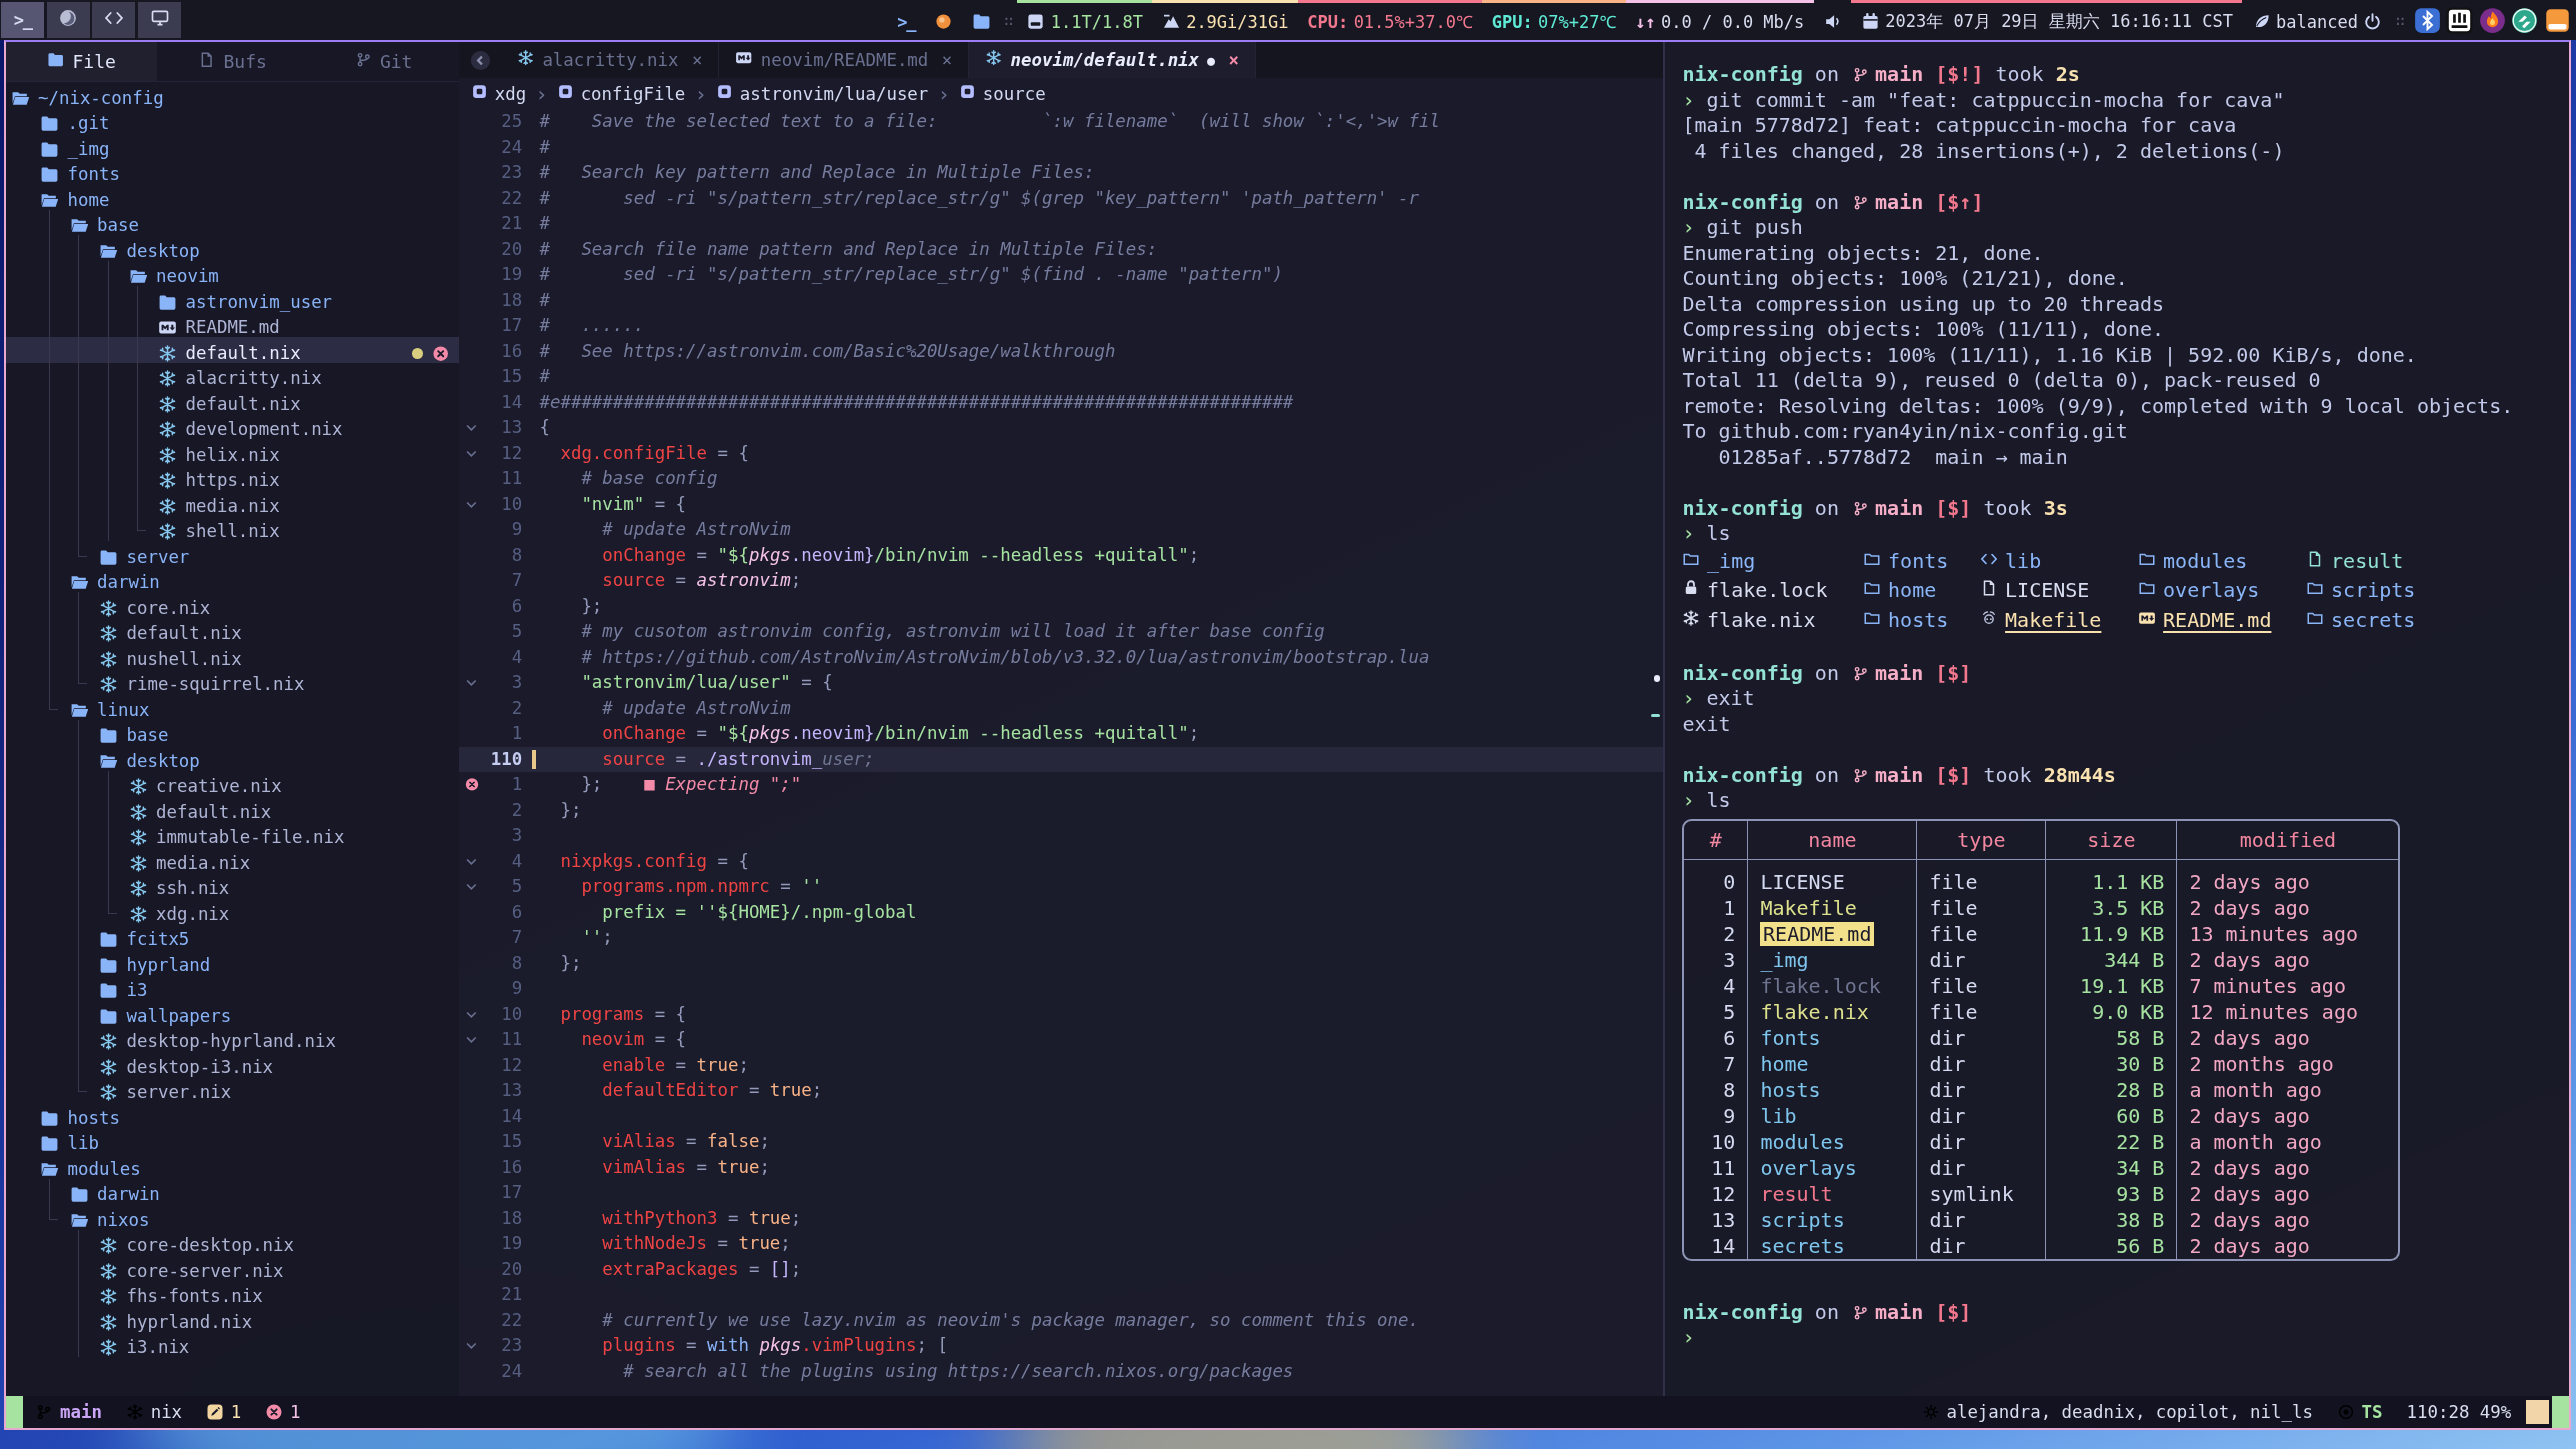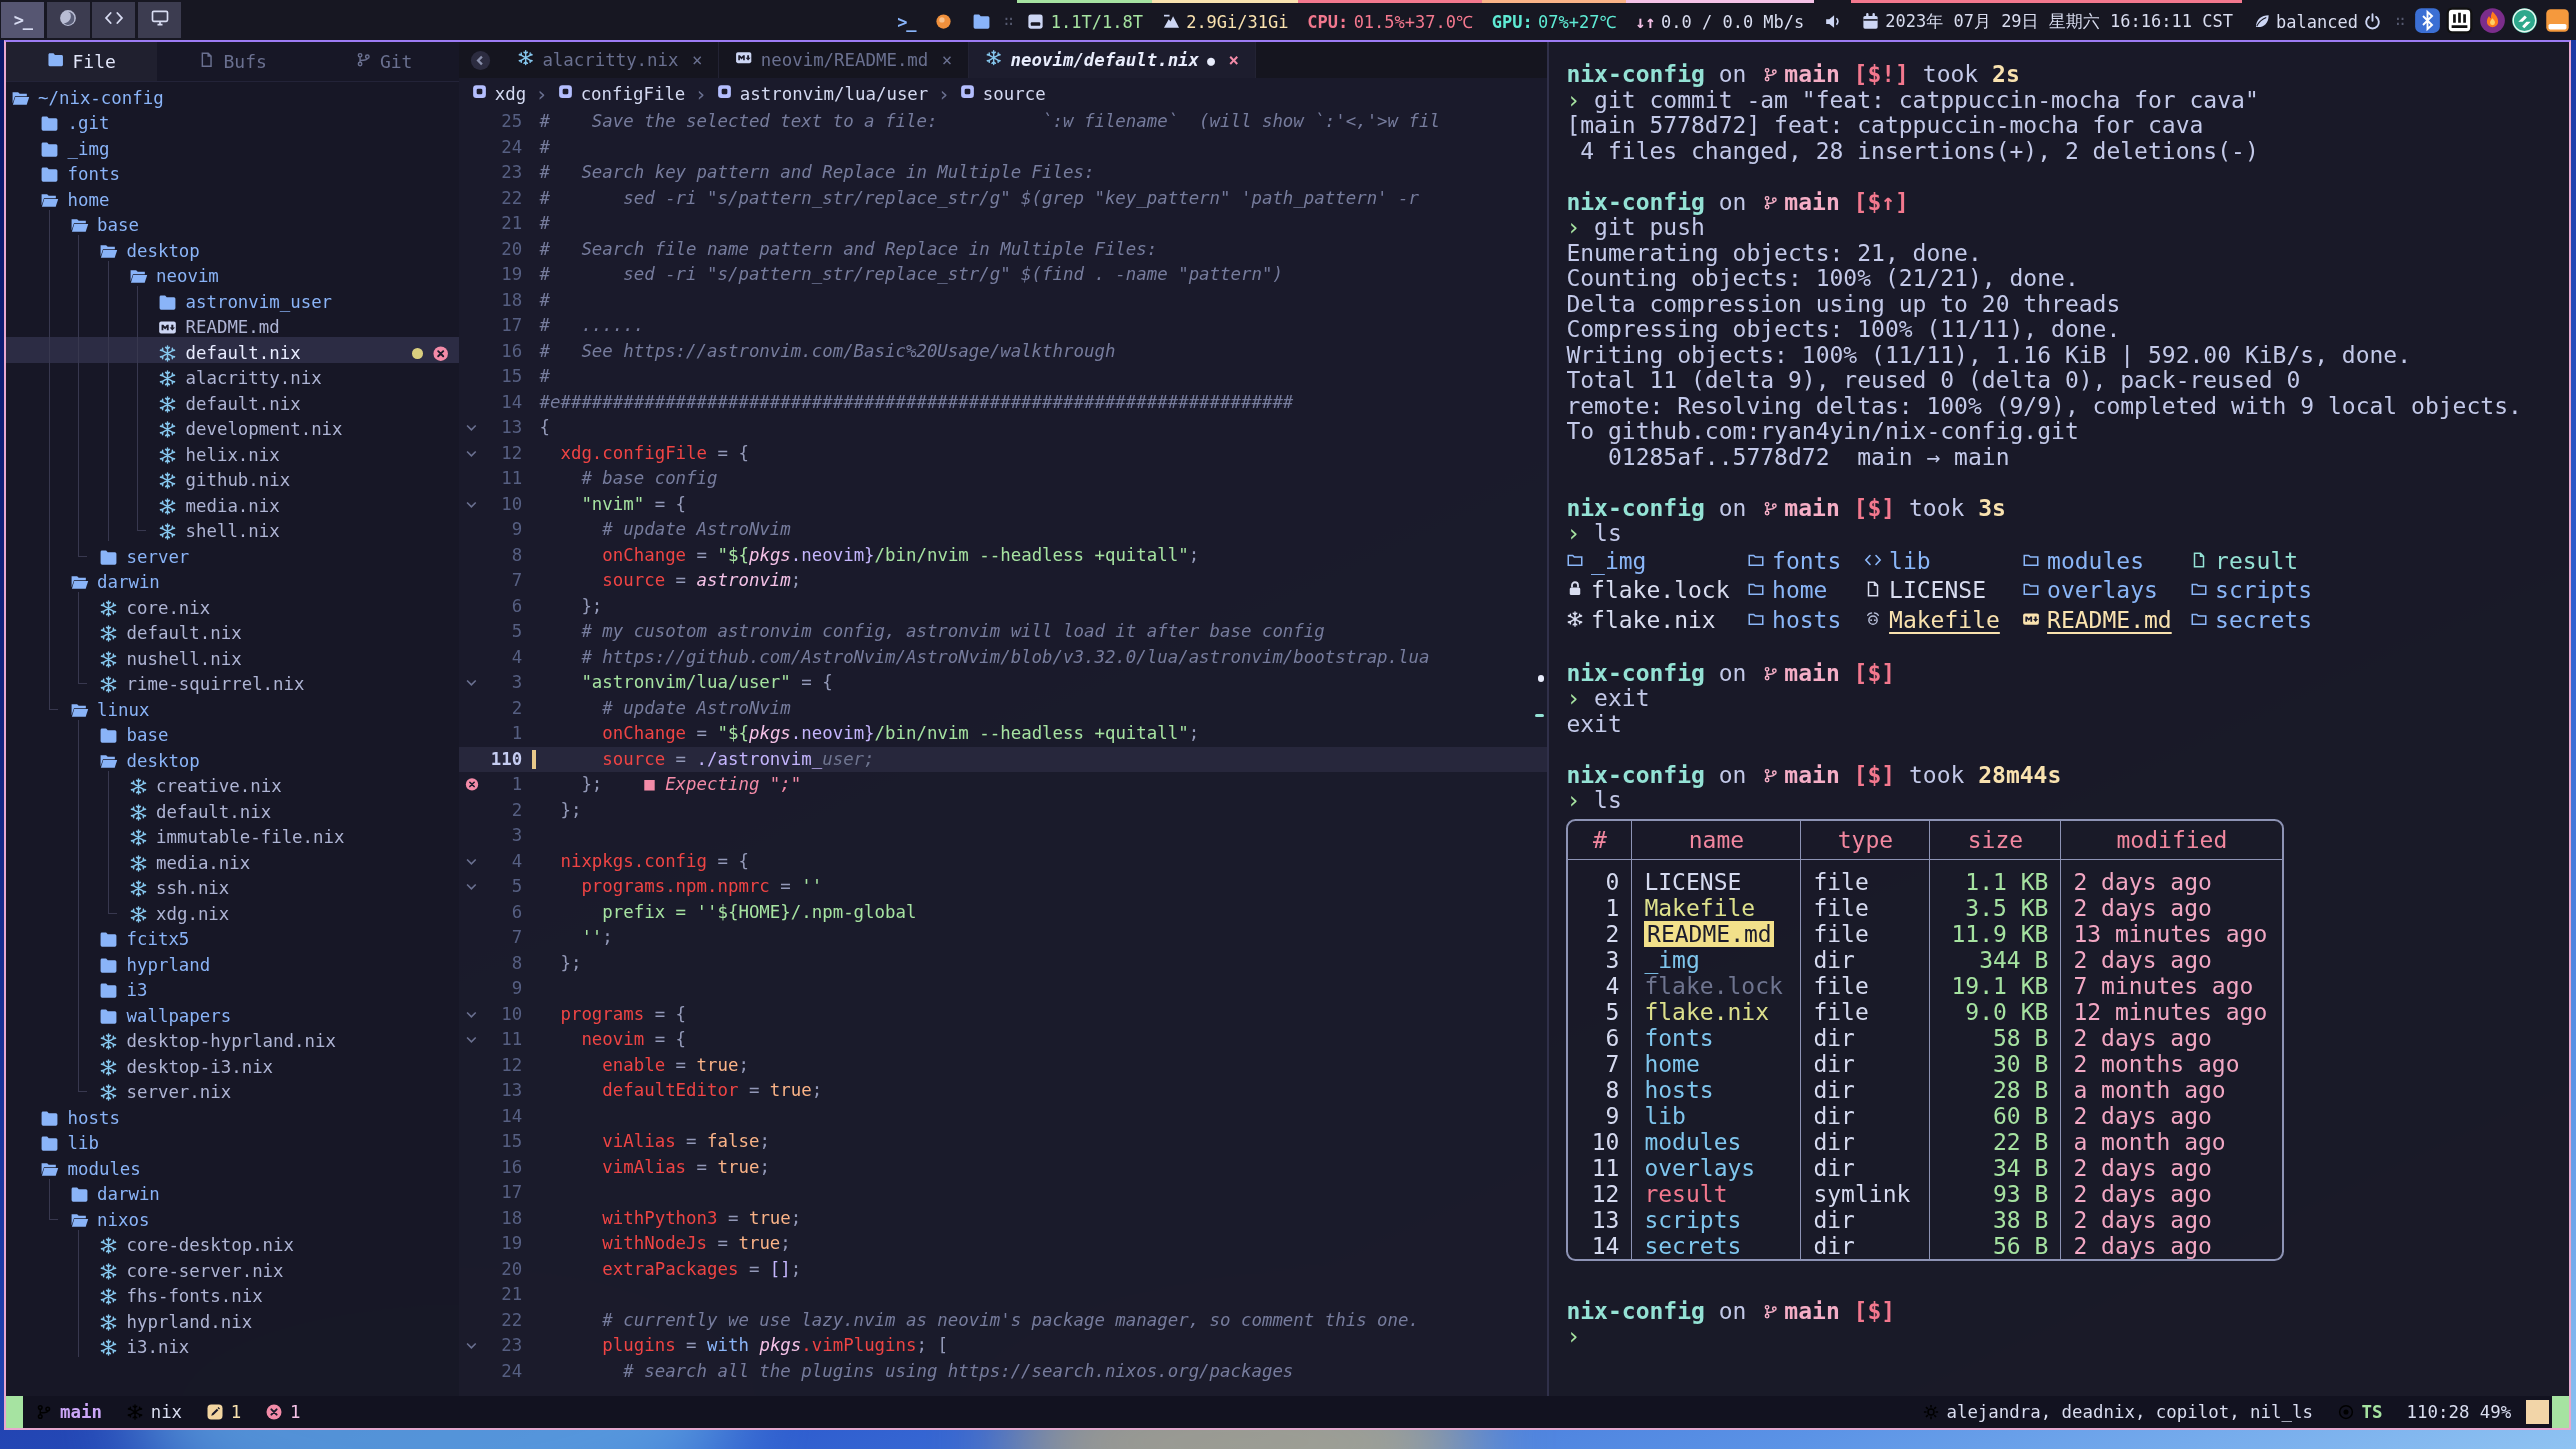--- a/index.html
+++ b/index.html
@@ -72,21 +72,21 @@
   .cl.cur .lnum{color:#c6cdf2;font-weight:bold}
   .sign{width:8px;flex:none;position:relative}
   .cl.cur .sign::before{content:"";position:absolute;left:0;top:3.4px;bottom:3.4px;width:4.7px;background:#e8c88a}
   .s-cm{color:#767c9d;font-style:italic}
   .s-fg{color:#c4b5fd}.s-prop{color:#ef4444}.s-str{color:#a6e3a1}.s-punc{color:#9399b8}
   .s-pkg{color:#f5c2e7;font-style:italic}.s-bool{color:#fab387}.s-kw{color:#8ab4f8}
   .s-dim{color:#6f7590;font-style:italic}.s-err{color:#f38ba8;font-style:italic}
   .scrollmark{position:absolute;right:2.7px;border-radius:2px}
   
   #vsplit{width:2px;background:#30304a;flex:none}
-  #term{width:1020px;flex:none;background:rgba(26,26,40,.93);padding:20px 0 0 17.4px;box-sizing:border-box;font-size:23px;line-height:25.5px;color:#c3c9e9;overflow:hidden}
+  #term{width:904px;flex:none;background:rgba(26,26,40,.93);padding:20px 0 0 17.4px;box-sizing:border-box;font-size:20px;line-height:25.5px;color:#c3c9e9;overflow:hidden}
   .tl{height:25.5px;white-space:pre;display:flex;align-items:center}
   .tl .ic{display:inline-flex;margin:0 5.4px 0 1.3px}
   .tl .ic svg{width:17.4px;height:17.4px}
   .t-teal{color:#94e2d5;font-weight:bold}.t-pink{color:#f5aec6;font-weight:bold}
   .t-redp{color:#f3788e;font-weight:bold}.t-yelb{color:#f9e2af;font-weight:bold}
   .t-grn{color:#a6e3a1}.t-fg{color:#c3c9e9}
   .lsgrid{display:grid;grid-template-columns:181px 117px 158px 168px auto;height:29.5px;align-items:center}
   .lscell{display:flex;align-items:center;gap:6.7px;white-space:nowrap}
   .lscell .ic svg{width:18px;height:18px}
   .ls-blue{color:#8ab6f8}.ls-teal{color:#94e2d5}.ls-wht{color:#d9ddf0}.ls-yel{color:#f9e2af}
@@ -463,21 +463,21 @@
             <span class="gcell g-e"></span>
             <span class="gcell g-v"></span>
             <span class="gcell g-v"></span>
             <span class="gcell g-v"></span>
             <span class="gcell g-v"></span>
             <span class="ti t-snow">
               <svg viewBox="0 0 24 24" fill="none" stroke="currentColor" stroke-width="1.9" stroke-linecap="round">
                 <path d="M12 2.5v19M3.8 7.3l16.4 9.4M20.2 7.3L3.8 16.7M12 6.2L9.6 4.3M12 6.2l2.4-1.9M12 17.8l-2.4 1.9M12 17.8l2.4 1.9M6.1 8.6l-3-.6M6.1 8.6l-.3-3.1M17.9 8.6l3-.6M17.9 8.6l.3-3.1M6.1 15.4l-3 .6M6.1 15.4l-.3 3.1M17.9 15.4l3 .6M17.9 15.4l.3 3.1"></path>
               </svg>
             </span>
-            <span class="lbl t-file">github.nix</span>
+            <span class="lbl t-file">https.nix</span>
           </div>
           <div class="titem">
             <span class="gcell g-e"></span>
             <span class="gcell g-v"></span>
             <span class="gcell g-v"></span>
             <span class="gcell g-v"></span>
             <span class="gcell g-v"></span>
             <span class="ti t-snow">
               <svg viewBox="0 0 24 24" fill="none" stroke="currentColor" stroke-width="1.9" stroke-linecap="round">
                 <path d="M12 2.5v19M3.8 7.3l16.4 9.4M20.2 7.3L3.8 16.7M12 6.2L9.6 4.3M12 6.2l2.4-1.9M12 17.8l-2.4 1.9M12 17.8l2.4 1.9M6.1 8.6l-3-.6M6.1 8.6l-.3-3.1M17.9 8.6l3-.6M17.9 8.6l.3-3.1M6.1 15.4l-3 .6M6.1 15.4l-.3 3.1M17.9 15.4l3 .6M17.9 15.4l.3 3.1"></path>

